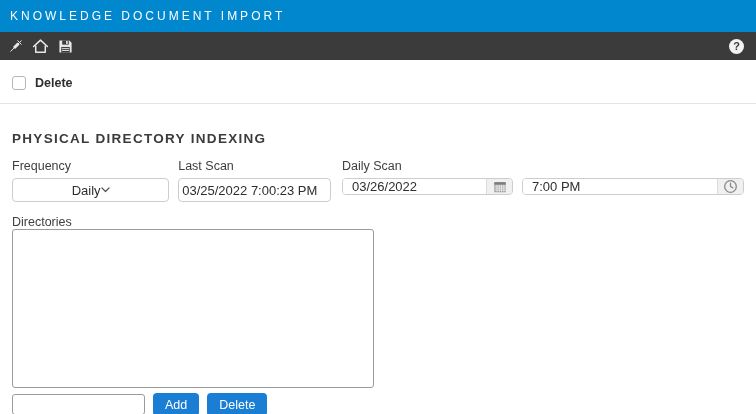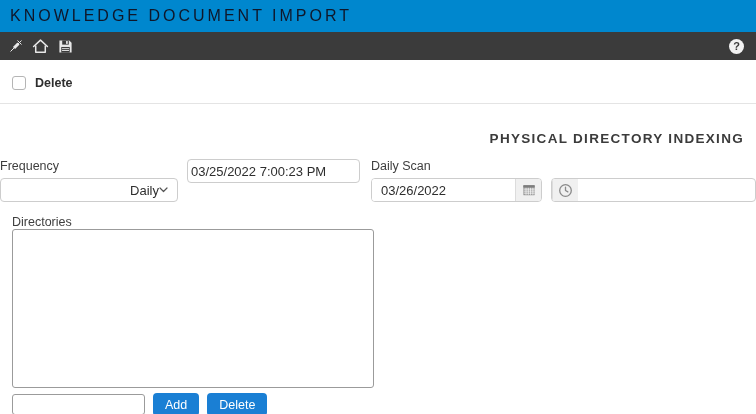--- a/index.html
+++ b/index.html
@@ -12,21 +12,21 @@
   body{
     width:756px;height:414px;overflow:hidden;background:#fff;
     font-family:"Liberation Sans", sans-serif;color:#2e2e2e;
   }
   
   .app-header{
     height:32px;background:var(--header-bg);
     display:flex;align-items:center;padding:0 10px;
   }
   .app-title{
-    color:#0f172a;font-size:16px;font-weight:500;letter-spacing:3px;
+    color:#ffffff;font-size:12px;font-weight:500;letter-spacing:3px;
     text-transform:uppercase;white-space:nowrap;
   }
   
   .toolbar{
     height:28px;background:var(--toolbar-bg);
     display:flex;align-items:center;padding:0 7px;gap:8px;
   }
   .tb-icon{width:17px;height:17px;display:flex;align-items:center;justify-content:center;cursor:pointer;}
   .tb-spacer{flex:1;}
   .help-btn{
@@ -37,39 +37,39 @@
   
   .enabled-row{margin:16px 12px 0;display:flex;align-items:center;}
   .checkbox{
     width:14px;height:14px;border:1px solid #b5b5b5;border-radius:3px;background:#fff;
     flex:0 0 auto;cursor:pointer;
   }
   .enabled-label{margin-left:9px;font-size:12.5px;font-weight:700;color:#2e2e2e;}
   .divider{border-bottom:1px solid #e4e4e4;margin-top:13px;width:756px;}
   .section-title{
     margin:27px 12px 0;font-size:13.5px;font-weight:700;letter-spacing:1.3px;
-    color:#3b3b3b;text-transform:uppercase;text-align:right;
+    color:#3b3b3b;text-transform:uppercase;
   }
-  .form-row{display:flex;margin:13px 0 0;}
+  .form-row{display:flex;margin:13px 12px 0;}
   .field-label{font-size:12.5px;color:#3e3e3e;margin-bottom:5px;}
   .col-frequency{width:178px;margin-right:9px;}
   .col-lastscan{width:173px;margin-right:11px;}
   .col-nextscan{flex:1;}
   .control{
     height:24px;border:1px solid #cdcdcd;border-radius:4px;background:#fff;
     font-size:13px;color:#2e2e2e;width:100%;
   }
   .select-box{
-    display:flex;align-items:center;justify-content:flex-end;
+    display:flex;align-items:center;justify-content:center;
     padding:0 9px;cursor:pointer;
   }
   input.control{padding:0 3px;outline:none;}
   .ns-group{display:flex;}
   .input-group{
-    display:flex;height:24px;border:1px solid #cdcdcd;border-radius:4px;
+    display:flex;height:17px;border:1px solid #cdcdcd;border-radius:4px;
     overflow:hidden;background:#fff;
   }
   .ig-date{width:171px;margin-right:9px;}
   .ig-time{flex:1;}
   .input-group input{
     border:none;outline:none;flex:1;min-width:0;padding:0 9px;
     font-size:13px;color:#2e2e2e;font-family:"Liberation Sans", sans-serif;
   }
   .addon{
     width:26px;background:#f0f0f0;border-left:1px solid #dcdcdc;
@@ -142,37 +142,39 @@
       <span>Daily</span>
       <span style="display:flex;">
         <svg width="9" height="6" viewBox="0 0 9 6">
             <path d="M1 1 L4.5 4.5 L8 1" stroke="#555" stroke-width="1.2" fill="none" stroke-linecap="round" stroke-linejoin="round"></path>
           </svg>
       </span>
     </div>
   </div>
 
   <div class="col-lastscan">
+    <div class="field-label">Last Scan</div>
     <input class="control" type="text" value="03/25/2022 7:00:23 PM" style="">
   </div>
 
   <div class="col-nextscan">
     <div class="field-label">Daily Scan</div>
     <div class="ns-group">
       <div class="input-group ig-date">
         <input type="text" value="03/26/2022" style="">
         <span class="addon">
           <svg width="14" height="14" viewBox="0 0 16 16">
             <rect x="1.5" y="2.5" width="13" height="11.5" rx="1" fill="#9a9a9a"></rect>
             <rect x="1.5" y="2.5" width="13" height="2.6" fill="#7d7d7d"></rect>
             <path d="M2 7 H14.5 M2 9.3 H14.5 M2 11.6 H14.5 M4.6 5.5 V13.5 M7.2 5.5 V13.5 M9.8 5.5 V13.5 M12.4 5.5 V13.5" stroke="#ffffff" stroke-width="0.8" fill="none"></path>
           </svg>
         </span>
       </div>
       <div class="input-group ig-time">
+        <input type="text" value="7:00 PM" style="">
         <span class="addon">
           <svg width="15" height="15" viewBox="0 0 16 16">
             <circle cx="8" cy="8" r="6.2" stroke="#8a8a8a" stroke-width="1.4" fill="none"></circle>
             <path d="M8 4.5 V8 L10.5 9.5" stroke="#8a8a8a" stroke-width="1.4" fill="none" stroke-linecap="round" stroke-linejoin="round"></path>
           </svg>
         </span>
       </div>
     </div>
   </div>
 </div>

